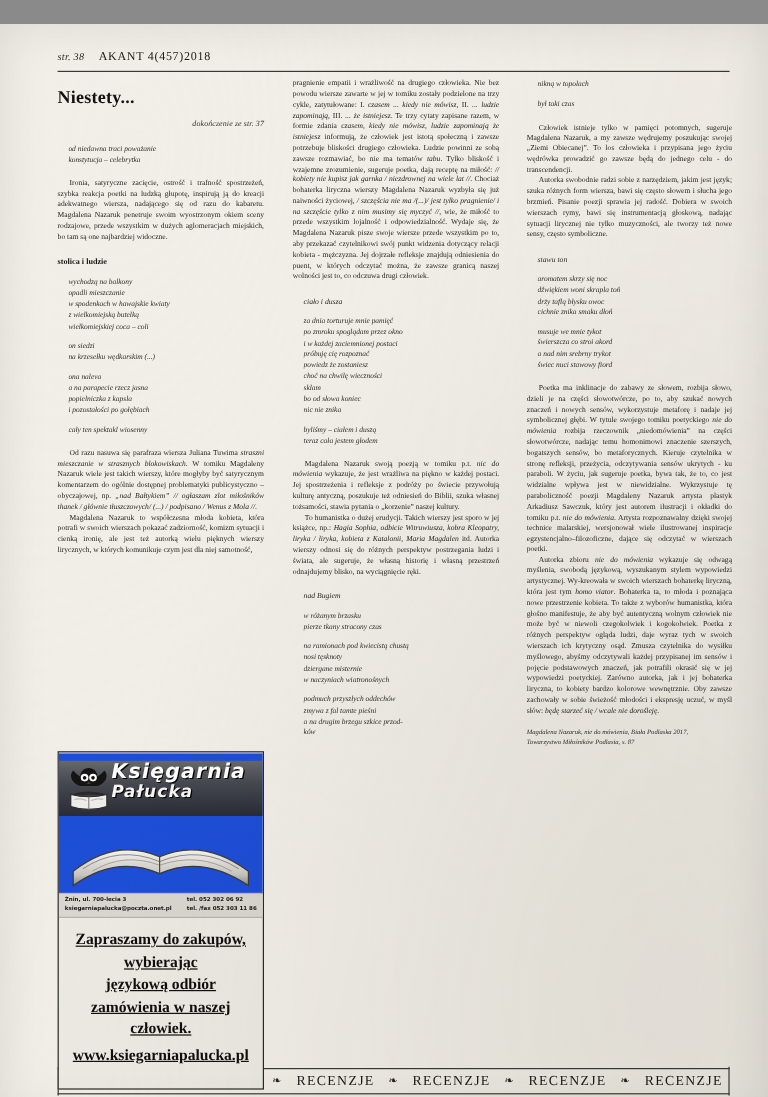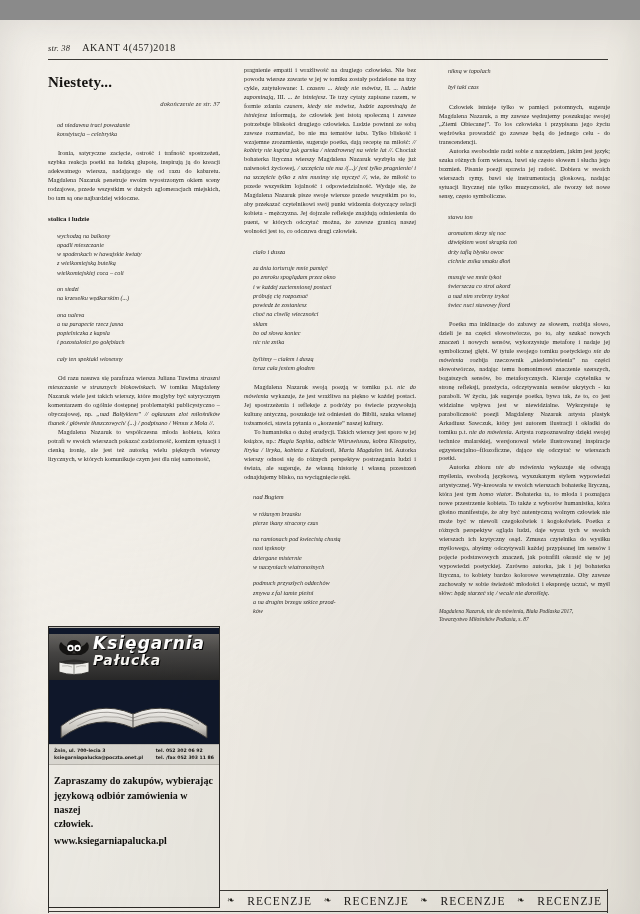--- a/index.html
+++ b/index.html
@@ -179,21 +179,21 @@
     padding: 8px 5px 6px 5px;
     text-align: center;
     font-weight: bold;
     font-size: 7.4px;
     line-height: 1.38;
     color: #100f0d;
   }
   .ad-logo {
     position: relative;
     height: 116px;
-    background: #0f172a;
+    background: #1d4ed8;
     overflow: hidden;
     border-top: 1px solid #bcb9b2;
     border-bottom: 1px solid #bcb9b2;
   }
   .logo-band {
     position: absolute;
     left: 0; right: 0; top: 6px;
     height: 46px;
     background: linear-gradient(180deg,#6e6b66 0%, #4a4845 40%, #2a2927 100%);
     opacity: .92;
@@ -240,25 +240,26 @@
     font-size: 4.6px;
     line-height: 1.45;
     color: #171614;
     border-bottom: 1px solid #b8b5ae;
   }
   .ad-contact .left span,
   .ad-contact .right span { display: block; white-space: nowrap; }
   .ad-contact .right { text-align: left; }
   .ad-bottom {
     padding: 9px 5px 7px 5px;
-    text-align: left;
+    text-align: center;
     font-weight: bold;
-    font-size: 10px;
+    font-size: 13px;
     line-height: 1.42;
     color: #100f0d;
+    text-decoration: underline;
   }
   .ad-url { margin-top: 3px; }
 
   
   .rule-bot-a {
     position: absolute;
     left: 18px;
     top: 848px;
     width: 560px;
     height: 1px;

